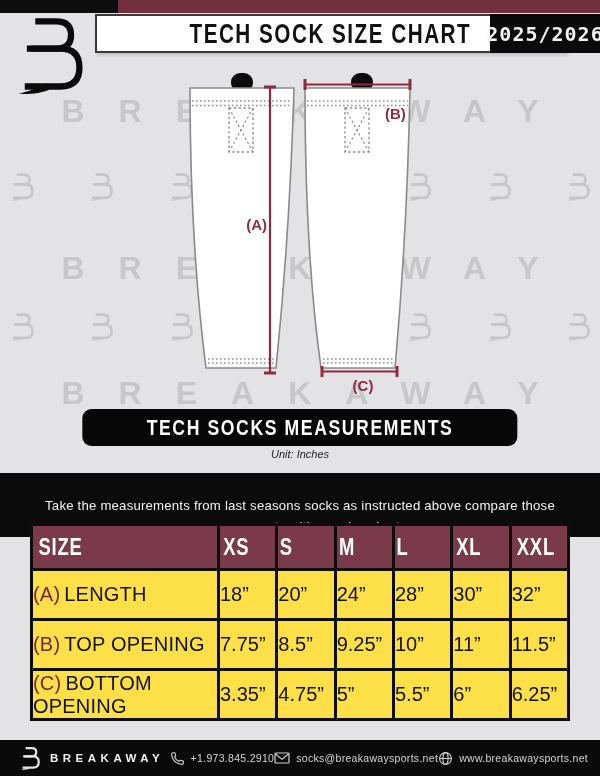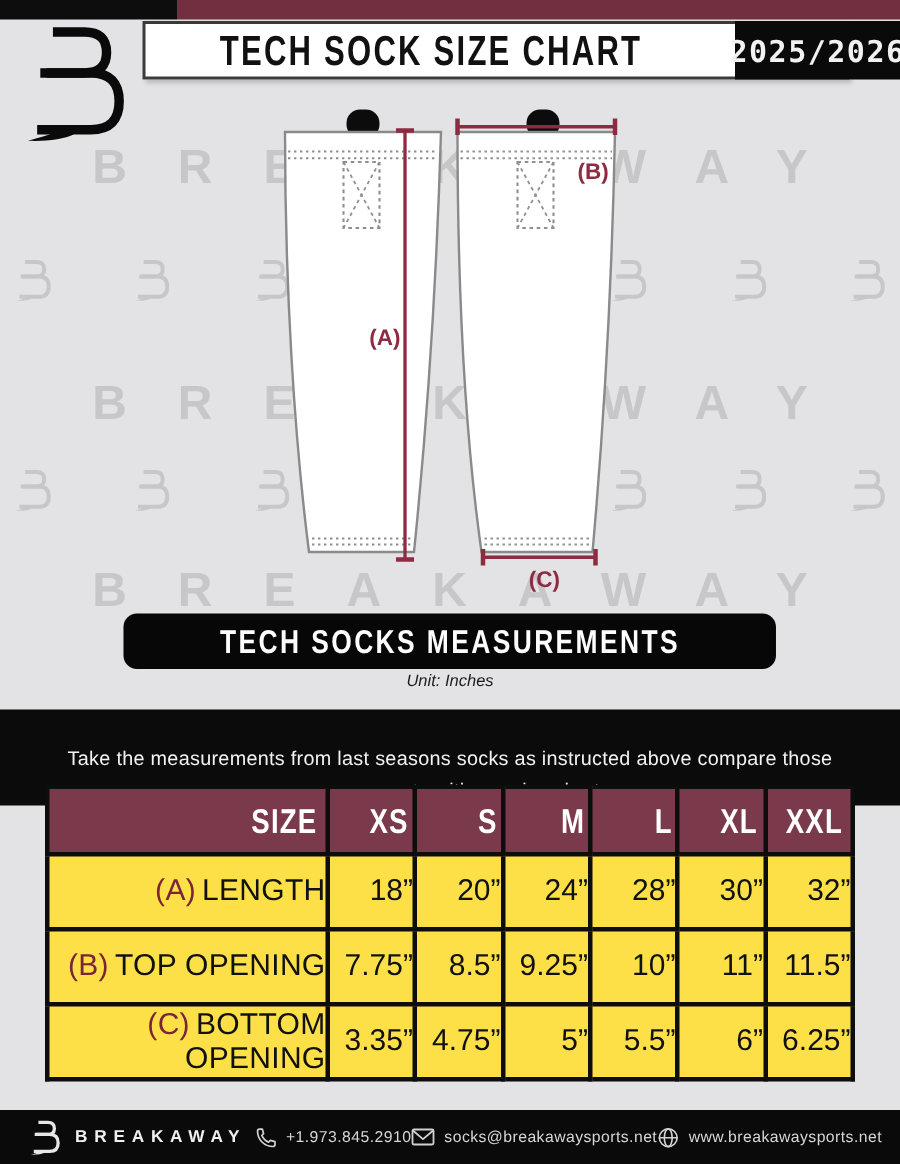--- a/index.html
+++ b/index.html
@@ -14,21 +14,21 @@
   .topbar{position:absolute;top:0;left:0;width:600px;height:13px;display:flex;}
   .topbar .tb-black{width:118px;height:13px;background:var(--ink);}
   .topbar .tb-maroon{flex:1;height:13px;background:var(--maroon);}
   
   .logo-main{position:absolute;left:16px;top:15px;width:68px;height:82px;}
   .mono-stroke{fill:none;stroke:#0a0a0a;stroke-width:6;}
   .mono-fill{fill:#0a0a0a;stroke:none;}
   
   .title-banner{position:absolute;left:95px;top:14px;width:471px;height:39px;
     background:#fff;border:2px solid #3a3a3a;display:flex;align-items:center;
-    box-shadow:2px 2px 3px rgba(0,0,0,.18);}
+    justify-content:center;box-shadow:2px 2px 3px rgba(0,0,0,.18);}
   .title-banner .cond-title{display:inline-block;transform:scaleX(.74);
     font-size:28px;font-weight:700;letter-spacing:2px;color:#111;white-space:nowrap;}
   .year-box{position:absolute;left:490px;top:14px;width:110px;height:39px;background:#0a0a0a;
     display:flex;align-items:center;justify-content:center;}
   .year-box span{font-family:"DejaVu Sans Mono",monospace;font-weight:700;font-size:20px;
     letter-spacing:1px;color:#f2f2f2;}
   
   .art{position:absolute;left:0;top:60px;width:600px;height:350px;}
   .wm-text{position:absolute;left:0;width:600px;text-align:center;white-space:nowrap;
     font-weight:700;font-size:32px;letter-spacing:34px;color:var(--watermark);
@@ -51,21 +51,21 @@
     font-style:italic;font-size:11px;font-weight:500;color:#1d1d1d;}
   
   .instruction-bar{position:absolute;top:473px;left:0;width:600px;height:64px;
     background:#0b0b0b;display:flex;align-items:flex-end;justify-content:center;}
   .instruction-bar p{width:540px;text-align:center;color:#f2f2f2;font-size:13.2px;
     line-height:1.55;letter-spacing:.2px;}
   
   .table-wrap{position:absolute;top:523px;left:30px;width:540px;}
   table.size-table{width:540px;border-collapse:collapse;table-layout:fixed;}
   table.size-table col.c-size{width:187px;}
-  table.size-table th,table.size-table td{border:3px solid var(--ink);text-align:right;
+  table.size-table th,table.size-table td{border:3px solid var(--ink);text-align:left;
     vertical-align:middle;}
   table.size-table th{height:45px;background:var(--table-header);color:#fff;}
   table.size-table th .cond{display:inline-block;transform:scaleX(.8);font-size:23px;
     font-weight:700;letter-spacing:1px;}
   table.size-table td{height:50px;background:#fde047;font-weight:400;font-size:20px;
     color:#111;}
   td.lbl{font-size:14.5px;letter-spacing:.2px;}
   td.lbl .pfx{color:#7B2438;margin-right:4px;}
   
   .footer{position:absolute;top:740px;left:0;width:600px;height:36px;background:#0a0a0a;

